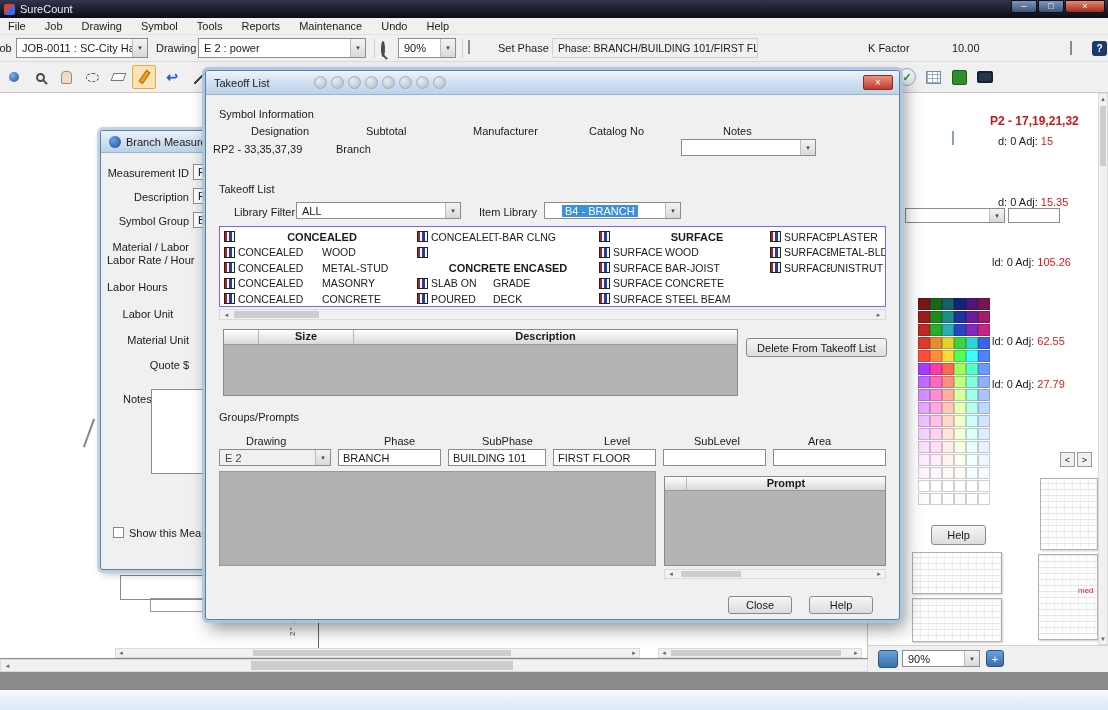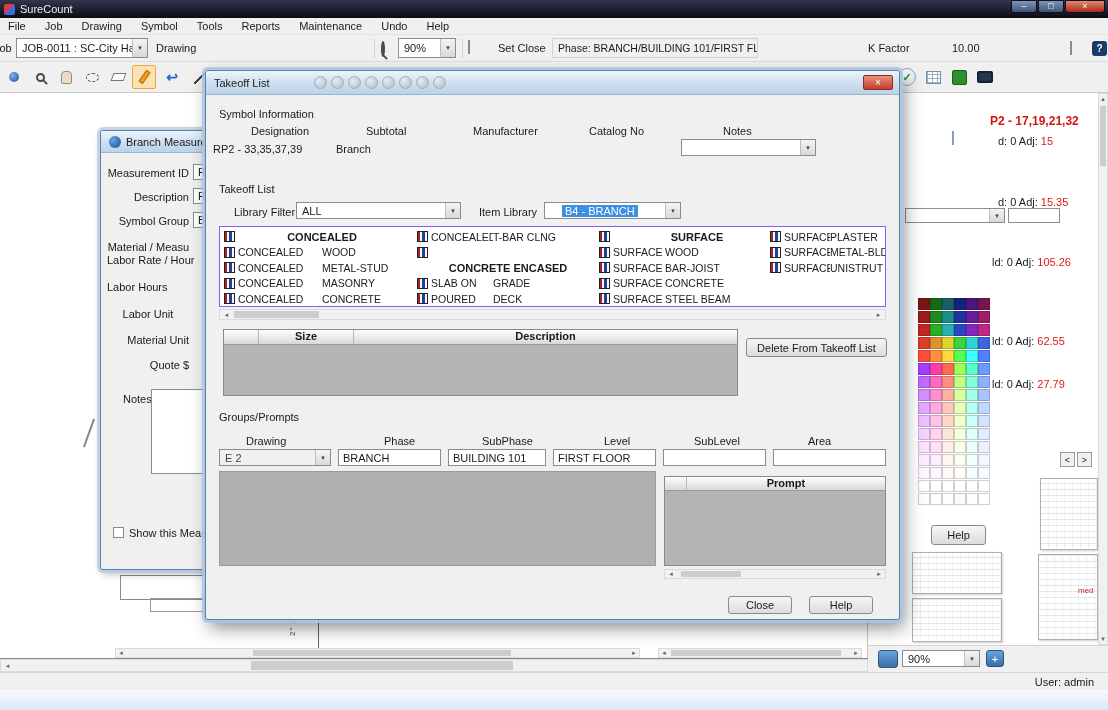--- a/index.html
+++ b/index.html
@@ -134,29 +134,33 @@
     <span class="menu-item">Help</span>
   </div>
 
   <div id="toolbar1" class="toolbar">
     <span class="lbl" style="left:-6px;top:7px;">Job</span>
     <div class="combo" style="left:16px;top:3px;width:132px;height:20px;">
       <span>JOB-0011 : SC-City Hall</span>
       <span class="arr">▾</span>
     </div>
     <span class="lbl" style="left:156px;top:7px;">Drawing</span>
+    <div class="combo" style="left:198px;top:3px;width:168px;height:20px;">
+      <span>E 2 : power</span>
+      <span class="arr">▾</span>
+    </div>
     <div class="sep" style="left:374px;"></div>
     <span class="abs" style="left:381px;top:8px;"><span class="mag"></span></span>
     <div class="combo" style="left:398px;top:3px;width:58px;height:20px;">
       <span>90%</span>
       <span class="arr">▾</span>
     </div>
     <div class="sep" style="left:462px;"></div>
     <span class="abs" style="left:468px;top:6px;"><span class="img-icon"></span></span>
-    <span class="lbl" style="left:498px;top:7px;">Set Close</span>
+    <span class="lbl" style="left:498px;top:7px;">Set Phase</span>
     <div class="abs" style="left:552px;top:3px;width:206px;height:20px;border:1px solid #cdd2d9;display:flex;align-items:center;padding:0 5px;overflow:hidden;">
       <span class="nowrap" style="font-size:10.5px;">Phase: BRANCH/BUILDING 101/FIRST FLOOR</span>
     </div>
     <span class="lbl" style="left:868px;top:7px;">K Factor</span>
     <span class="lbl" style="left:952px;top:7px;">10.00</span>
     <span class="abs" style="left:1070px;top:7px;"><span class="gridico"></span></span>
     <span class="abs hico" style="left:1092px;top:6px;">?</span>
   </div>
 
   <div id="toolbar2" class="toolbar">
@@ -379,34 +383,31 @@
     <div class="abs" style="left:118px;top:4px;width:18px;height:17px;background:linear-gradient(#6ba3dd,#3a6ea5);border:1px solid #2d567f;border-radius:3px;color:#fff;display:flex;align-items:center;justify-content:center;">
         <span>+</span>
       </div>
   </div>
 
   <div class="sb-h" style="left:0;top:659px;width:868px;height:13px;">
     <span class="sb-a" style="left:0;top:0;bottom:0;width:13px;">◂</span>
     <div class="sb-thumb" style="left:250px;top:1px;bottom:1px;width:262px;"></div>
   </div>
 
-  <div id="statusbar">
-    <span class="lbl" style="right:14px;top:3px;">User: admin</span>
-  </div>
   <div id="bottomstrip"></div>
 
   <div class="dialog" style="left:100px;top:130px;width:292px;height:440px;box-shadow:0 0 0 3px rgba(180,205,230,.8),2px 3px 8px rgba(0,0,0,.35);">
     <div class="dlg-title" style="height:22px;">
       <span class="bico"></span>
       <span>Branch Measure</span>
     </div>
     <div class="lbl" style="left:6px;top:36px;width:82px;text-align:right;">Measurement ID</div>
     <div class="lbl" style="left:6px;top:60px;width:82px;text-align:right;">Description</div>
     <div class="lbl" style="left:6px;top:84px;width:82px;text-align:right;">Symbol Group</div>
-    <div class="lbl" style="left:6px;top:110px;width:82px;text-align:right;">Material / Measu</div>
+    <div class="lbl" style="left:6px;top:110px;width:82px;text-align:right;">Material / Labor</div>
     <div class="lbl" style="left:6px;top:123px;width:82px;text-align:right;">Labor Rate / Hour</div>
     <div class="lbl" style="left:6px;top:150px;width:82px;text-align:left;">Labor Hours</div>
     <div class="lbl" style="left:6px;top:177px;width:82px;text-align:center;">Labor Unit</div>
     <div class="lbl" style="left:6px;top:203px;width:82px;text-align:right;">Material Unit</div>
     <div class="lbl" style="left:6px;top:228px;width:82px;text-align:right;">Quote $</div>
     <div class="lbl" style="left:22px;top:262px;">Notes</div>
     <div class="tbox" style="left:92px;top:33px;width:190px;height:16px;">
         <span>R</span>
       </div>
     <div class="tbox" style="left:92px;top:57px;width:190px;height:16px;">

